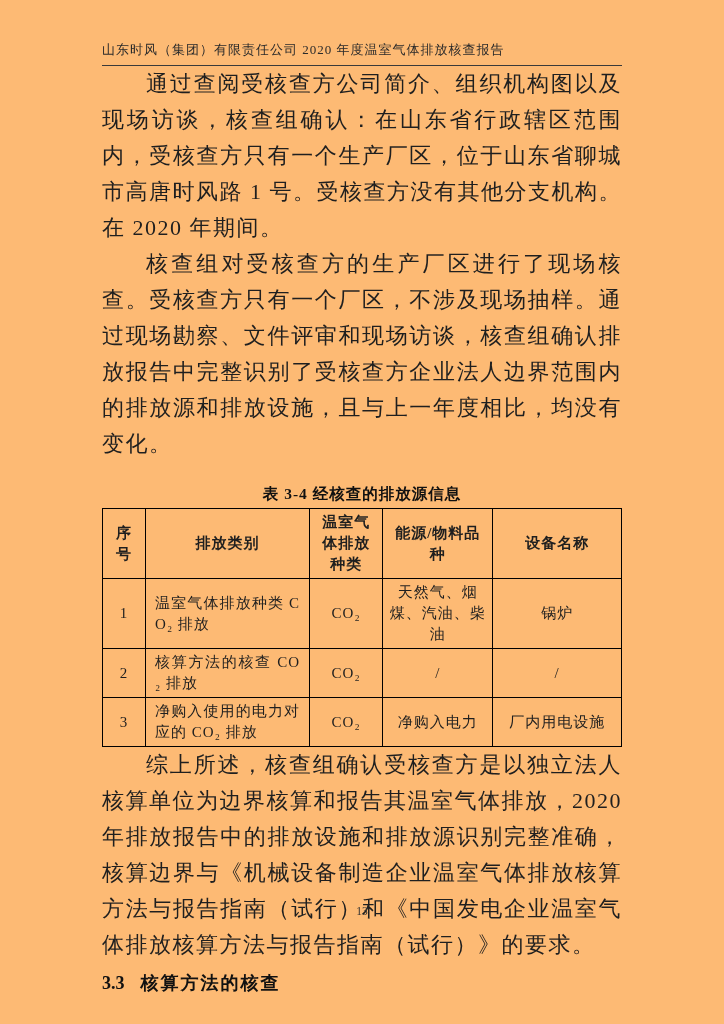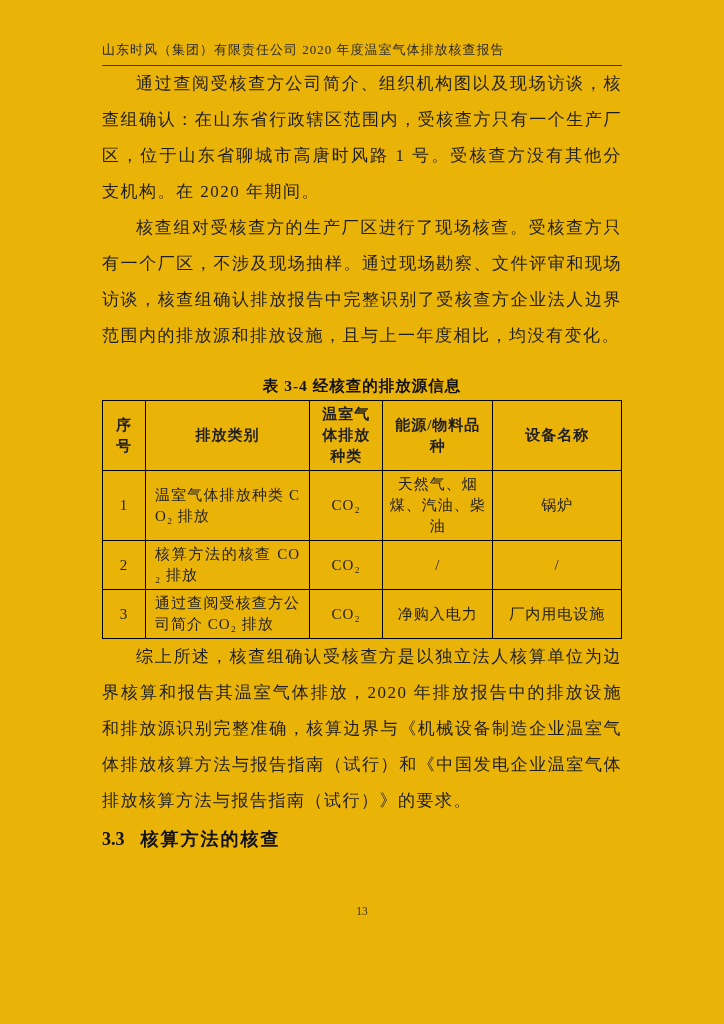--- a/index.html
+++ b/index.html
@@ -11,21 +11,21 @@
     width: 724px;
     height: 1024px;
     position: relative;
     font-family: "Liberation Serif", "DejaVu Serif", serif;
     color: #1f1f1f;
     overflow: hidden;
   }
   .page {
     position: absolute;
     inset: 0;
-    background: #eab308;
+    background: #fdba74;
     padding: 42px 102px 0 102px;
     box-sizing: border-box;
   }
   .doc-header {
     font-size: 13px;
     line-height: 16px;
     letter-spacing: 1px;
     color: #2a2a2a;
     padding-bottom: 7px;
     border-bottom: 1.5px solid #3a3a3a;
@@ -40,21 +40,21 @@
   }
   .section-heading .sec-num {
     margin-right: 16px;
     letter-spacing: 0;
   }
   .section-heading .sec-title {
     letter-spacing: 2px;
   }
   .body-para {
     margin: 0;
-    font-size: 17px;
+    font-size: 22px;
     line-height: 36px;
     letter-spacing: 1.5px;
     text-indent: 2em;
     text-align: justify;
     color: #1f1f1f;
   }
   .table-caption {
     margin: 20px 0 2px 0;
     text-align: center;
     font-weight: bold;
@@ -145,21 +145,21 @@
       </tr>
       <tr>
         <td>2</td>
         <td class="cell-category">核算方法的核查 CO₂ 排放</td>
         <td>CO₂</td>
         <td>/</td>
         <td>/</td>
       </tr>
       <tr>
         <td>3</td>
-        <td class="cell-category">通过查阅受核查方公司简介 CO₂ 排放</td>
+        <td class="cell-category">净购入使用的电力对应的 CO₂ 排放</td>
         <td>CO₂</td>
         <td>净购入电力</td>
         <td>厂内用电设施</td>
       </tr>
     </tbody>
   </table>
 
   <p class="body-para">综上所述，核查组确认受核查方是以独立法人核算单位为边界核算和报告其温室气体排放，2020 年排放报告中的排放设施和排放源识别完整准确，核算边界与《机械设备制造企业温室气体排放核算方法与报告指南（试行）和《中国发电企业温室气体排放核算方法与报告指南（试行）》的要求。</p>
 
   <h2 class="section-heading" style="margin-top:8px; margin-bottom:24px;">

